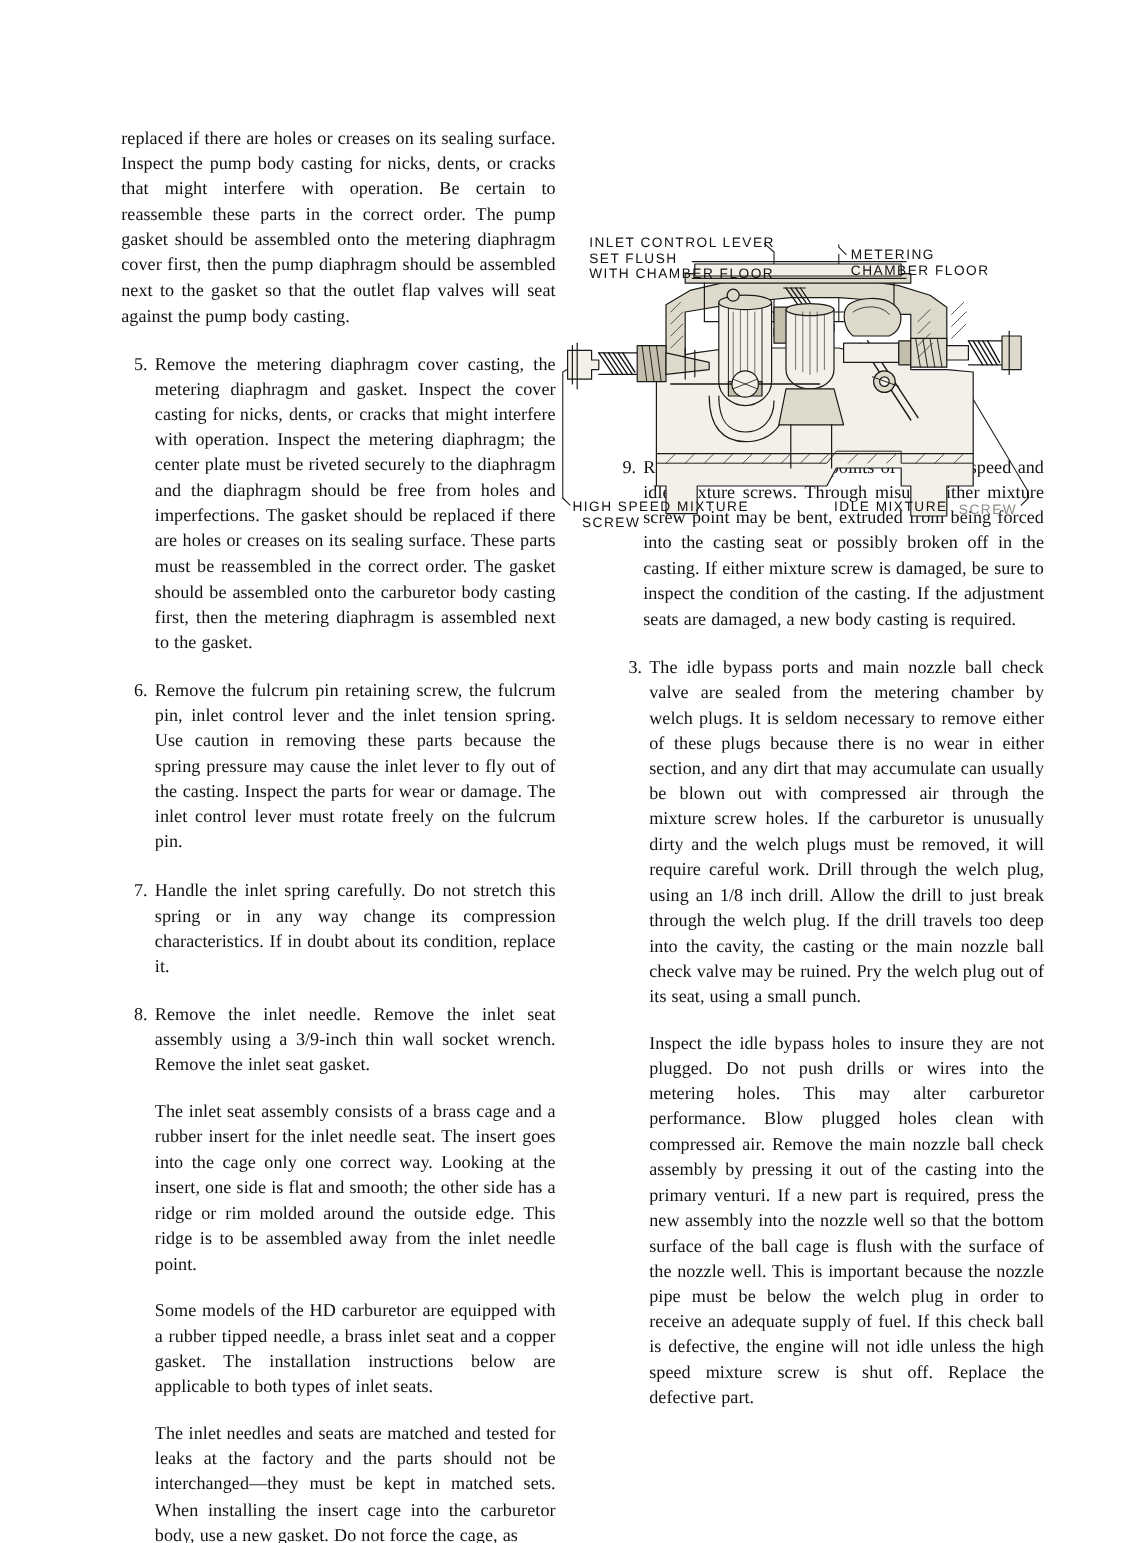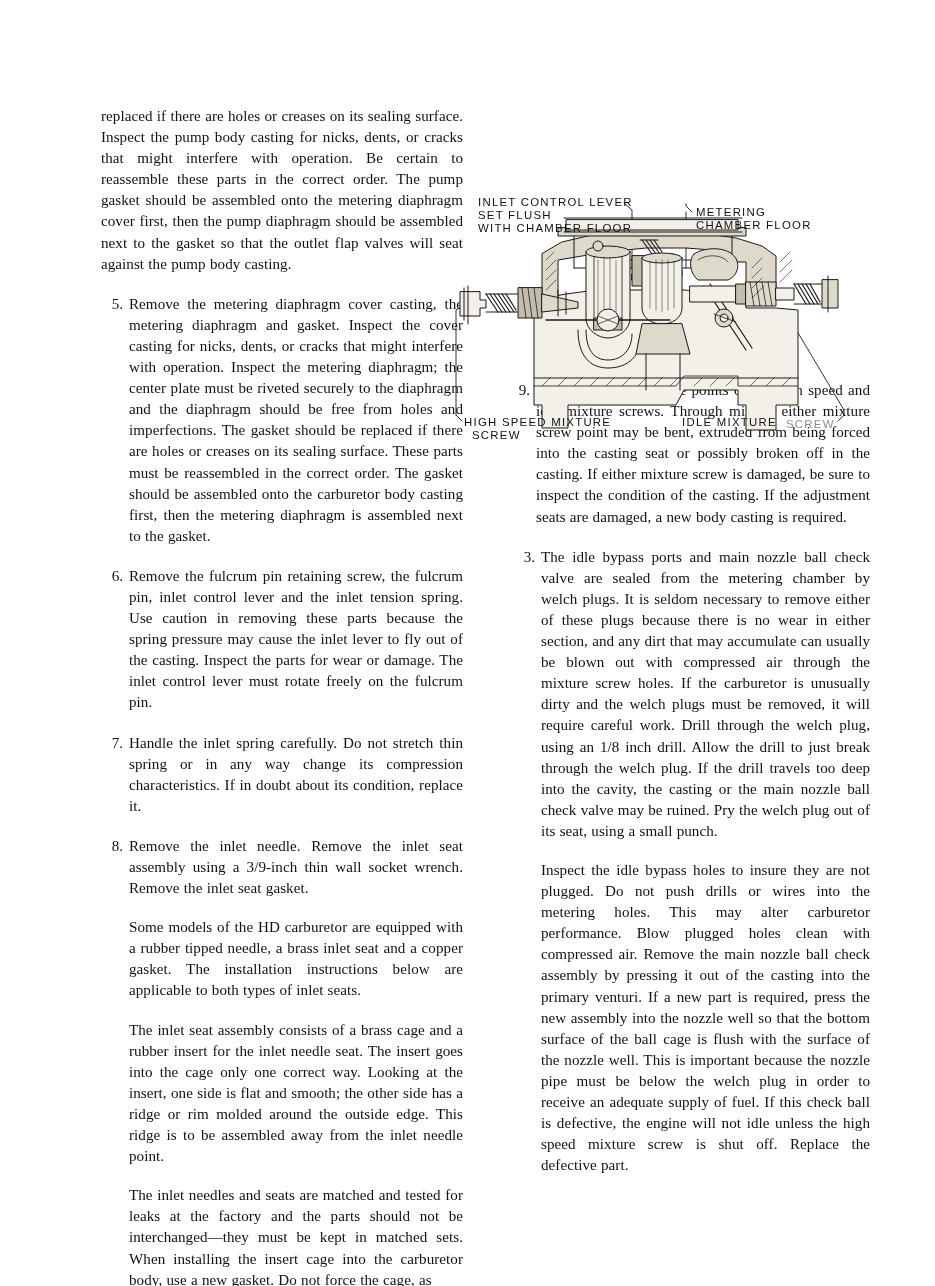--- a/index.html
+++ b/index.html
@@ -58,21 +58,21 @@
     line-height: 21.1px;
   }
   .item p.body { margin: 0; }
   .item p.body + p.body { margin-top: 18px; }
 
   .first-para { margin-top: 0 !important; }
 
   
   .figure {
     position: absolute;
-    left: 446px;
+    left: 459px;
     top: 190px;
     width: 412px;
     height: 258px;
   }
   .figure svg { display: block; }
   .calloutText {
     font-family: "Liberation Sans", "DejaVu Sans", sans-serif;
     font-size: 11.4px;
     letter-spacing: 1.25px;
     fill: #111111;
@@ -93,28 +93,28 @@
       <p class="body">Remove the metering diaphragm cover casting, the metering diaphragm and gasket. Inspect the cover casting for nicks, dents, or cracks that might interfere with operation. Inspect the metering diaphragm; the center plate must be riveted securely to the diaphragm and the diaphragm should be free from holes and imperfections. The gasket should be replaced if there are holes or creases on its sealing surface. These parts must be reassembled in the correct order. The gasket should be assembled onto the carburetor body casting first, then the metering diaphragm is assembled next to the gasket.</p>
     </div>
 
     <div class="item">
       <span class="num">6.</span>
       <p class="body">Remove the fulcrum pin retaining screw, the fulcrum pin, inlet control lever and the inlet tension spring. Use caution in removing these parts because the spring pressure may cause the inlet lever to fly out of the casting. Inspect the parts for wear or damage. The inlet control lever must rotate freely on the fulcrum pin.</p>
     </div>
 
     <div class="item">
       <span class="num">7.</span>
-      <p class="body">Handle the inlet spring carefully. Do not stretch thin spring or in any way change its compression characteristics. If in doubt about its condition, replace it.</p>
+      <p class="body">Handle the inlet spring carefully. Do not stretch this spring or in any way change its compression characteristics. If in doubt about its condition, replace it.</p>
     </div>
 
     <div class="item">
       <span class="num">8.</span>
       <p class="body">Remove the inlet needle. Remove the inlet seat assembly using a 3/9-inch thin wall socket wrench. Remove the inlet seat gasket.</p>
+      <p class="body">The inlet seat assembly consists of a brass cage and a rubber insert for the inlet needle seat. The insert goes into the cage only one correct way. Looking at the insert, one side is flat and smooth; the other side has a ridge or rim molded around the outside edge. This ridge is to be assembled away from the inlet needle point.</p>
       <p class="body">Some models of the HD carburetor are equipped with a rubber tipped needle, a brass inlet seat and a copper gasket. The installation instructions below are applicable to both types of inlet seats.</p>
-      <p class="body">The inlet seat assembly consists of a brass cage and a rubber insert for the inlet needle seat. The insert goes into the cage only one correct way. Looking at the insert, one side is flat and smooth; the other side has a ridge or rim molded around the outside edge. This ridge is to be assembled away from the inlet needle point.</p>
       <p class="body">The inlet needles and seats are matched and tested for leaks at the factory and the parts should not be interchanged—they must be kept in matched sets. When installing the insert cage into the carburetor body, use a new gasket. Do not force the cage, as</p>
     </div>
 
   </div>
 
   <div class="col col-right">
 
 
     <div style="height:274px"></div>
 

